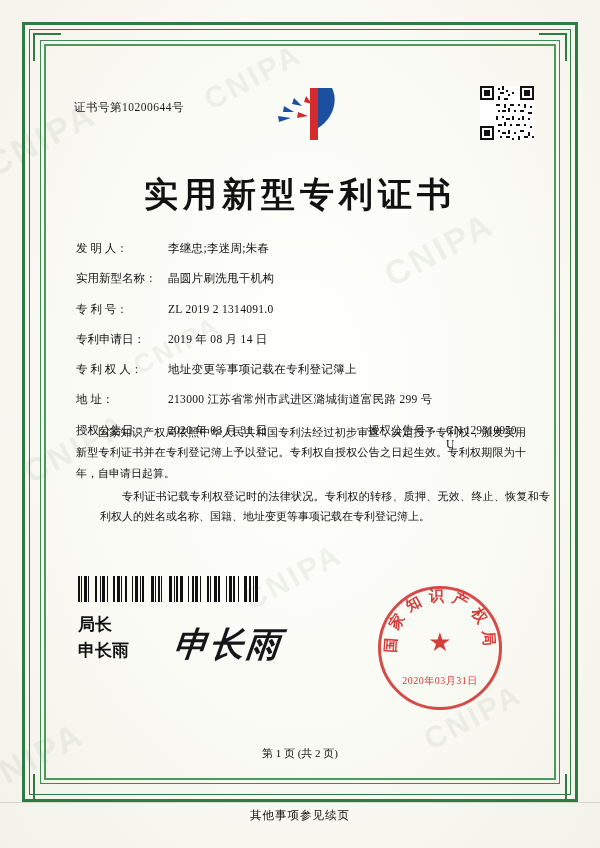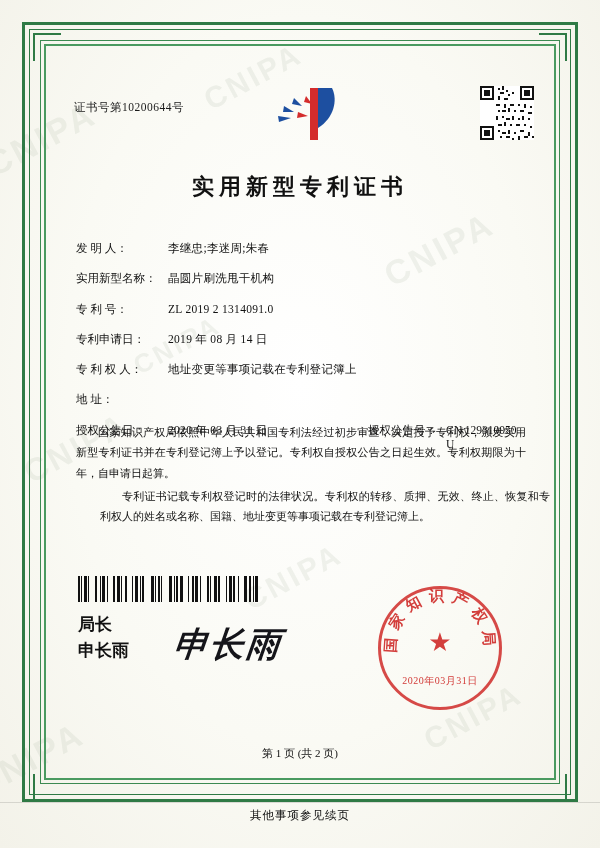--- a/index.html
+++ b/index.html
@@ -111,21 +111,21 @@
     right: 10px; top: 30px;
     width: 54px; height: 54px;
     background: #fff;
   }
 
   .main-title {
     position: absolute;
     left: 0; top: 116px;
     width: 488px;
     text-align: center;
-    font-size: 22px;
+    font-size: 34px;
     font-weight: bold;
     letter-spacing: 5px;
     color: #111;
     font-family: Liberation Sans, sans-serif;
   }
 
   .fields {
     position: absolute;
     left: 20px; top: 186px;
     width: 450px;
@@ -394,20 +394,21 @@
       <div class="field">
         <div class="lab">专利申请日：</div>
         <div class="val">2019 年 08 月 14 日</div>
       </div>
       <div class="field">
         <div class="lab">专 利 权 人：</div>
         <div class="val">地址变更等事项记载在专利登记簿上</div>
       </div>
       <div class="field">
         <div class="lab">地 址：</div>
+        <div class="val">213000 江苏省常州市武进区潞城街道富民路 299 号</div>
       </div>
       <div class="field split">
         <div class="lab">授权公告日：</div>
         <div class="val">2020 年 03 月 31 日</div>
         <div class="lab2">授权公告号：</div>
         <div class="val2">CN 129310050 U</div>
       </div>
     </div>
 
     <div class="para p1">国家知识产权局依照中华人民共和国专利法经过初步审查，决定授予专利权，颁发实用新型专利证书并在专利登记簿上予以登记。专利权自授权公告之日起生效。专利权期限为十年，自申请日起算。</div>

